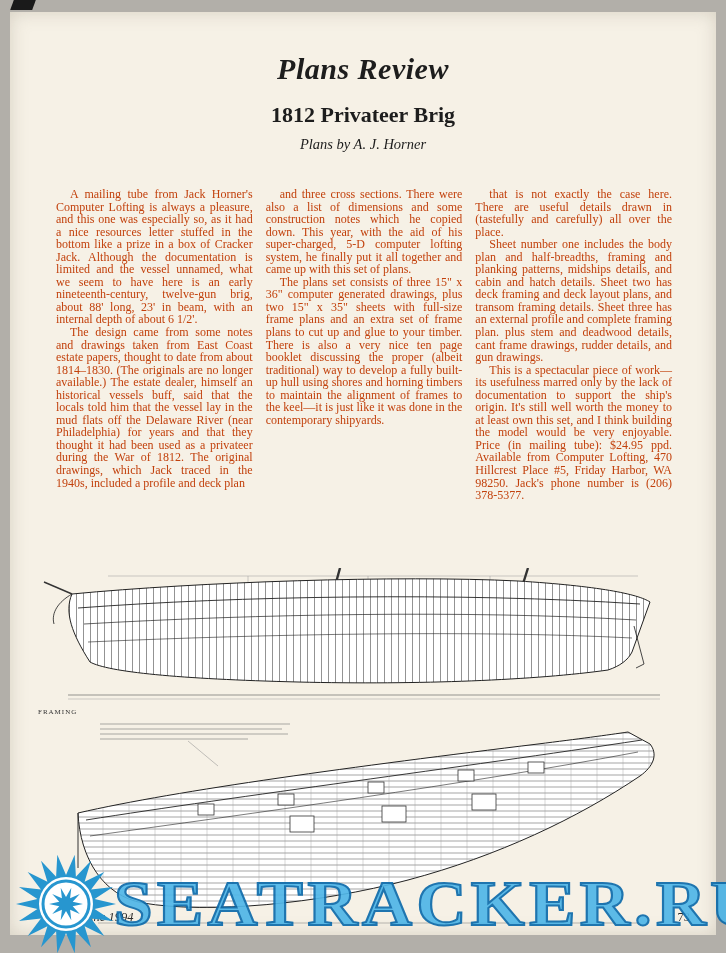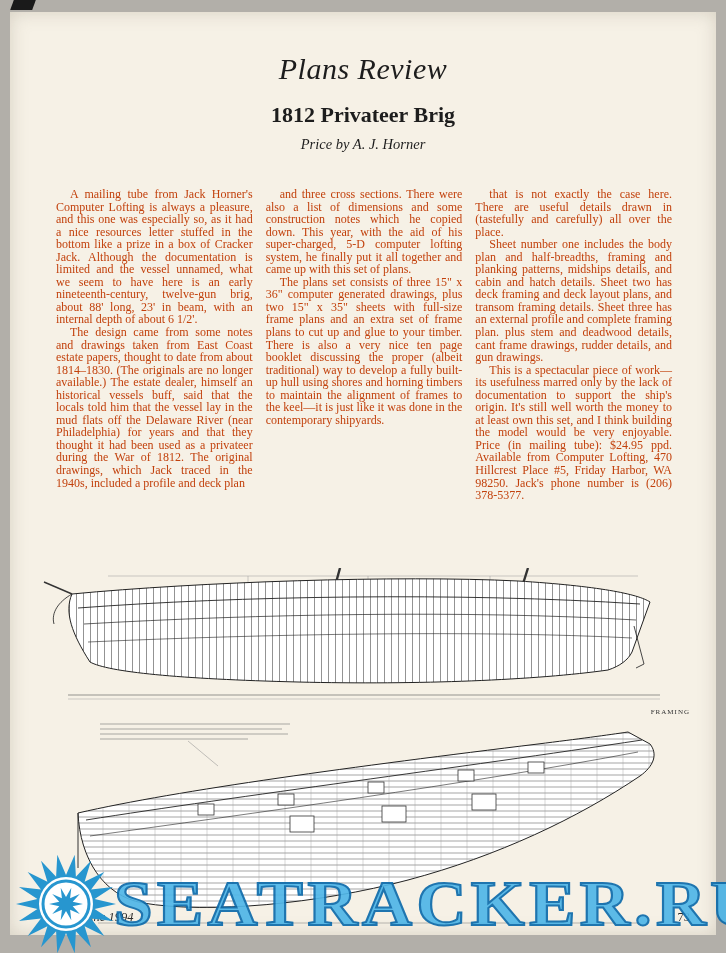--- a/index.html
+++ b/index.html
@@ -9,32 +9,32 @@
     font-family:"Liberation Serif", serif;
     position:relative;overflow:hidden;
   }
   .page{
     position:absolute;left:10px;top:12px;width:706px;height:923px;
     background:#f6f1e6;
     box-shadow:inset 0 0 18px rgba(120,110,90,.25);
   }
   .scan-mark{position:absolute;left:2px;top:-12px;width:22px;height:10px;background:#1a1a1a;transform:skewX(-20deg);}
   .header{position:absolute;left:0;top:40px;width:100%;text-align:center;color:#1d1d1d;}
-  .title{font-size:30px;font-style:italic;font-weight:normal;letter-spacing:.5px;margin:0 0 16px 0;}
+  .title{font-size:30px;font-style:italic;font-weight:bold;letter-spacing:.5px;margin:0 0 16px 0;}
   .subtitle{font-size:22px;font-weight:bold;margin:0 0 7px 0;}
   .byline{font-size:14.5px;font-style:italic;line-height:1.3;margin:0;}
   .columns{
     position:absolute;left:46px;top:176px;width:616px;height:372px;
     display:flex;gap:13px;color:#c2410c;
   }
   .col{flex:1 1 0;font-size:12px;line-height:12.55px;text-align:justify;}
   .col p{margin:0;text-indent:14px;}
   .drawings{position:absolute;left:28px;top:556px;width:652px;}
   .drawing{display:block;}
-  .caption{font-size:7px;letter-spacing:1px;text-align:right;color:#333;margin:-2px 0 2px 0;font-family:Liberation Serif, serif;}
+  .caption{font-size:7px;letter-spacing:1px;text-align:left;color:#333;margin:-2px 0 2px 0;font-family:Liberation Serif, serif;}
   .watermark{
     position:absolute;left:4px;top:838px;width:702px;height:108px;
     display:flex;align-items:center;z-index:6;pointer-events:none;
   }
   .wm-text{
     font-weight:bold;font-size:63px;letter-spacing:4px;line-height:1;
     margin-left:-4px;transform:scaleX(1.10);transform-origin:left center;
     opacity:.92;white-space:nowrap;
     -webkit-text-stroke:2px #0d6bab;
   }
@@ -45,21 +45,21 @@
 </style>
 </head>
 <body>
 
 <div class="page">
   <div class="scan-mark"></div>
 
   <div class="header">
     <h1 class="title">Plans Review</h1>
     <h2 class="subtitle">1812 Privateer Brig</h2>
-    <p class="byline">Price by A. J. Horner</p>
+    <p class="byline">Plans by A. J. Horner</p>
   </div>
 
   <div class="columns">
     <div class="col">
       <p>A mailing tube from Jack Horner's Computer Lofting is always a pleasure, and this one was especially so, as it had a nice resources letter stuffed in the bottom like a prize in a box of Cracker Jack. Although the documentation is limited and the vessel unnamed, what we seem to have here is an early nineteenth-century, twelve-gun brig, about 88' long, 23' in beam, with an internal depth of about 6 1/2'.</p>
       <p>The design came from some notes and drawings taken from East Coast estate papers, thought to date from about 1814–1830. (The originals are no longer available.) The estate dealer, himself an historical vessels buff, said that the locals told him that the vessel lay in the mud flats off the Delaware River (near Philadelphia) for years and that they thought it had been used as a privateer during the War of 1812. The original drawings, which Jack traced in the 1940s, included a profile and deck plan</p>
     </div>
     <div class="col">
       <p>and three cross sections. There were also a list of dimensions and some construction notes which he copied down. This year, with the aid of his super-charged, 5-D computer lofting system, he finally put it all together and came up with this set of plans.</p>
       <p>The plans set consists of three 15" x 36" computer generated drawings, plus two 15" x 35" sheets with full-size frame plans and an extra set of frame plans to cut up and glue to your timber. There is also a very nice ten page booklet discussing the proper (albeit traditional) way to develop a fully built-up hull using shores and horning timbers to maintain the alignment of frames to the keel—it is just like it was done in the contemporary shipyards.</p>

